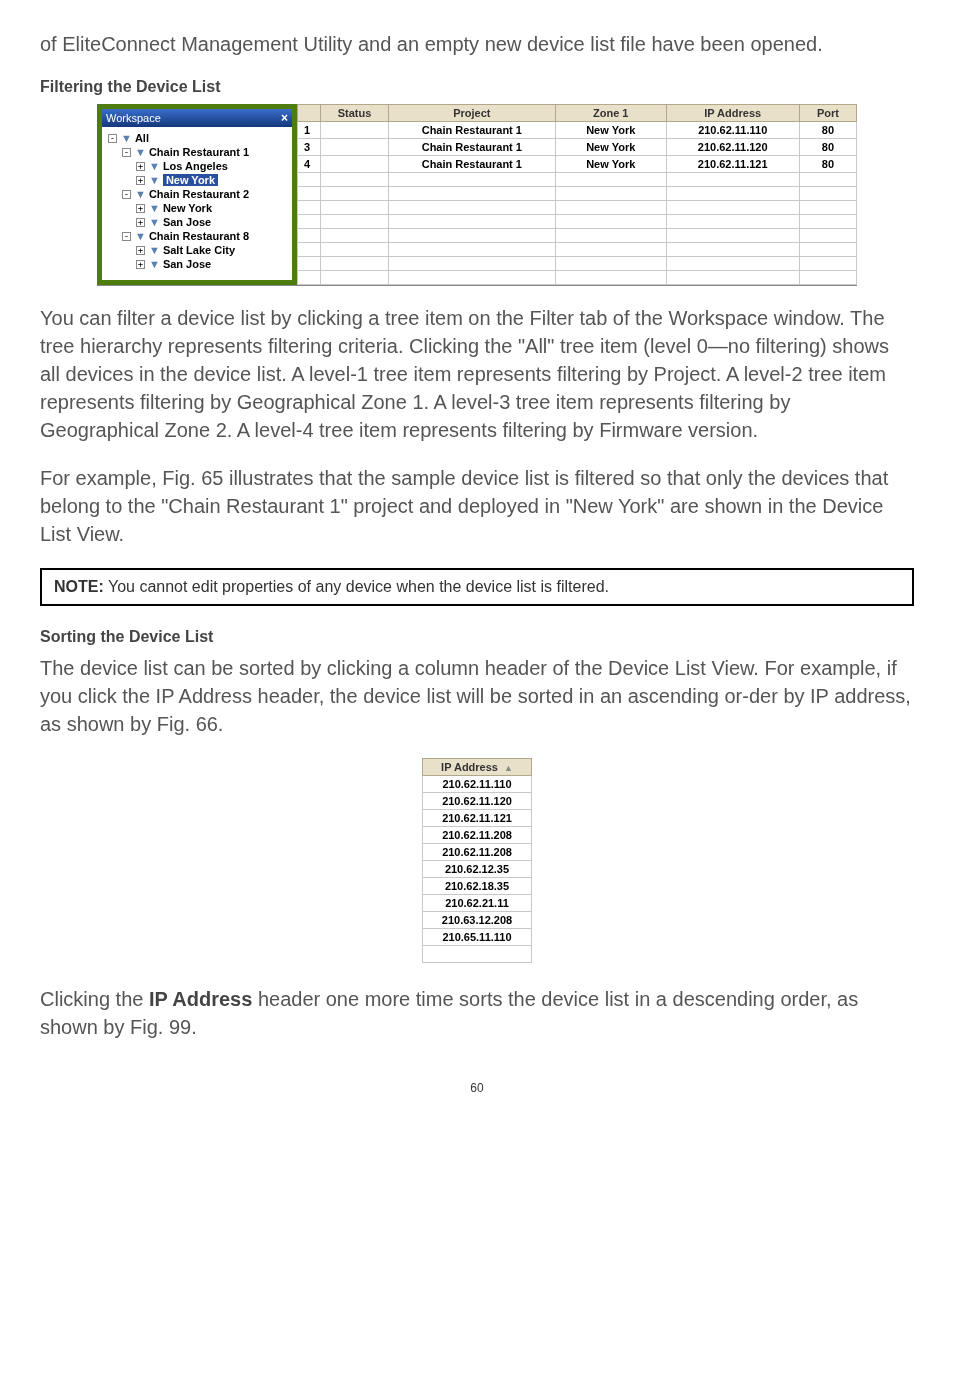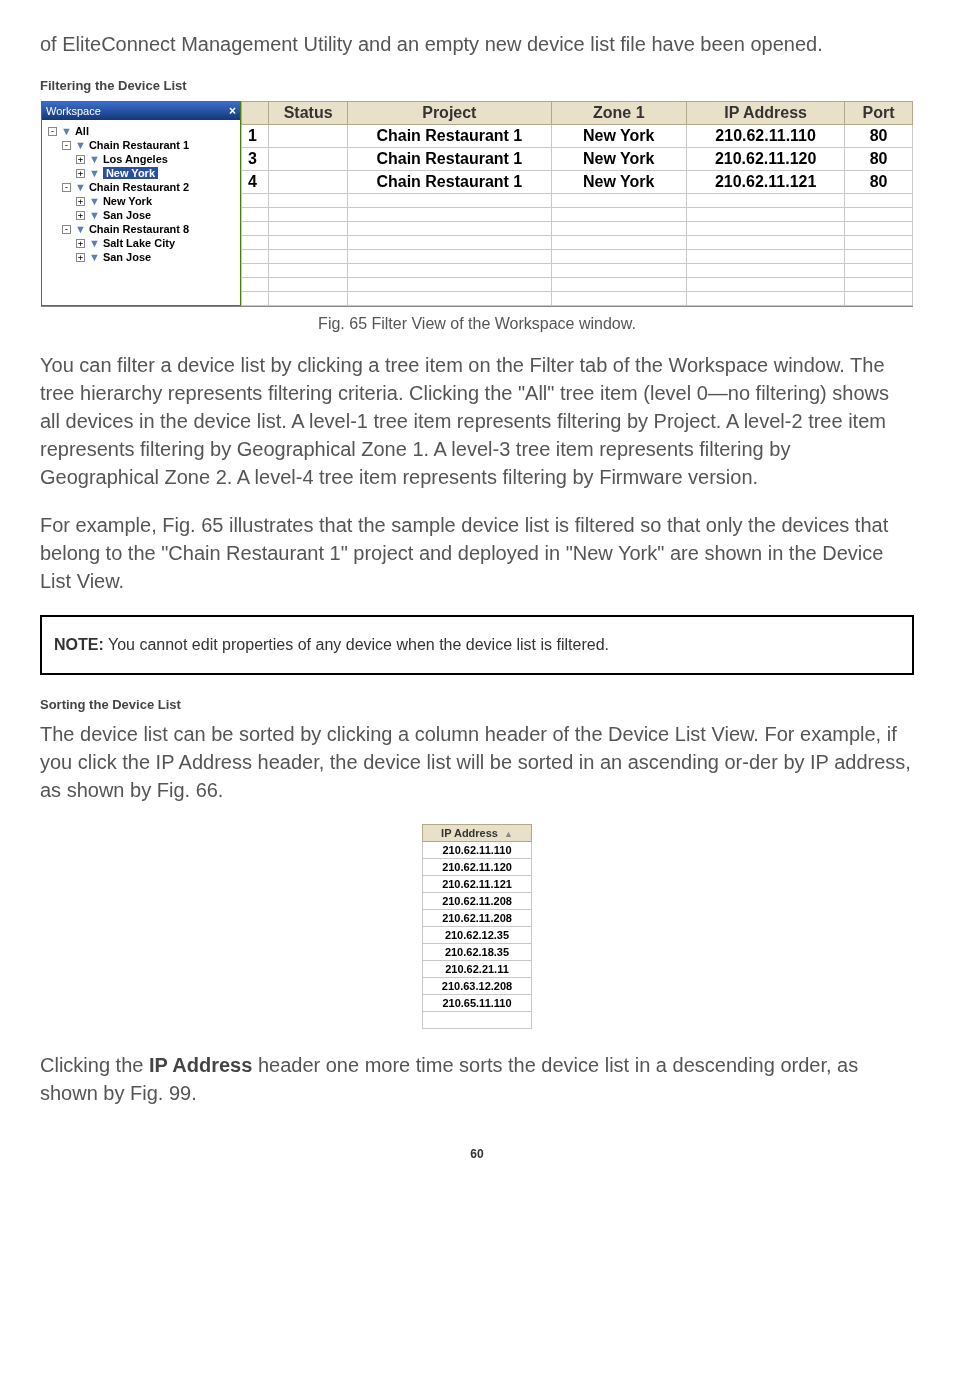--- a/index.html
+++ b/index.html
@@ -14,58 +14,58 @@
       padding: 30px 40px;
       width: 954px;
     }
     .body-text {
       font-size: 20px;
       line-height: 1.4;
       color: #555;
       margin-bottom: 20px;
     }
     .section-heading {
-      font-size: 13px;
+      font-size: 16px;
       font-weight: bold;
       color: #444;
       margin-bottom: 8px;
     }
     .fig-wrapper {
       text-align: center;
       margin-bottom: 18px;
     }
     .fig-caption {
       text-align: center;
       font-size: 16px;
       color: #555;
       margin-top: 8px;
     }
     .note-box {
       border: 2px solid #000;
-      padding: 19px 12px;
+      padding: 8px 12px;
       font-size: 16px;
       color: #333;
       margin: 16px 0 22px;
     }
     .note-box .note-label {
       font-weight: bold;
     }
     
     .workspace-fig {
       display: inline-block;
       border-bottom: 1px solid #888;
     }
     .ws-container {
       display: flex;
       font-family: "Segoe UI", Tahoma, sans-serif;
       font-size: 11px;
     }
     .ws-left {
       width: 200px;
-      border: 1px solid #4d7c0f;
+      border: 5px solid #4d7c0f;
       background: #fff;
     }
     .ws-title {
       background: linear-gradient(#3a6ecb, #13377a);
       color: #fff;
       font-size: 11px;
       padding: 2px 4px;
       display: flex;
       justify-content: space-between;
       align-items: center;
@@ -110,22 +110,22 @@
     .selected-node {
       background: #2a4f9f;
       color: #fff;
       padding: 0 3px;
     }
     .ws-right {
       flex: 1;
     }
     .grid-table {
       border-collapse: collapse;
-      font-size: 16px;
-      width: 672px;
+      font-size: 11px;
+      width: 560px;
     }
     .grid-table th {
       background: #e8e0c8;
       border: 1px solid #b0a888;
       padding: 2px 6px;
       font-weight: bold;
       color: #333;
       text-align: center;
     }
     .grid-table td {
@@ -162,21 +162,20 @@
     .sort-arrow {
       color: #888;
       font-size: 9px;
       margin-left: 6px;
     }
     .page-number {
       text-align: center;
       font-size: 12px;
       color: #333;
       margin-top: 40px;
-      font-weight: bold;
     }
     .bold { font-weight: bold; color: #444; }
   </style>
 </head>
 <body>
 
 <p class="body-text">of EliteConnect Management Utility and an empty new device list file have been opened.</p>
 
 <h2 class="section-heading">Filtering the Device List</h2>
 
@@ -340,21 +339,20 @@
                 <td></td>
                 <td></td>
                 <td></td>
                 <td></td>
               </tr>
           </tbody>
         </table>
       </div>
     </div>
   </div>
-  <div class="fig-caption">Fig. 65 Filter View of the Workspace window.</div>
 </div>
 
 <p class="body-text">You can filter a device list by clicking a tree item on the Filter tab of the Workspace window. The tree hierarchy represents filtering criteria. Clicking the "All" tree item (level 0—no filtering) shows all devices in the device list. A level-1 tree item represents filtering by Project. A level-2 tree item represents filtering by Geographical Zone 1. A level-3 tree item represents filtering by Geographical Zone 2. A level-4 tree item represents filtering by Firmware version.</p>
 <p class="body-text">For example, Fig. 65 illustrates that the sample device list is filtered so that only the devices that belong to the "Chain Restaurant 1" project and deployed in "New York" are shown in the Device List View.</p>
 
 <div class="note-box">
   <span class="note-label">NOTE:</span><span> You cannot edit properties of any device when the device list is filtered.</span>
 </div>
 
 <h2 class="section-heading">Sorting the Device List</h2>

